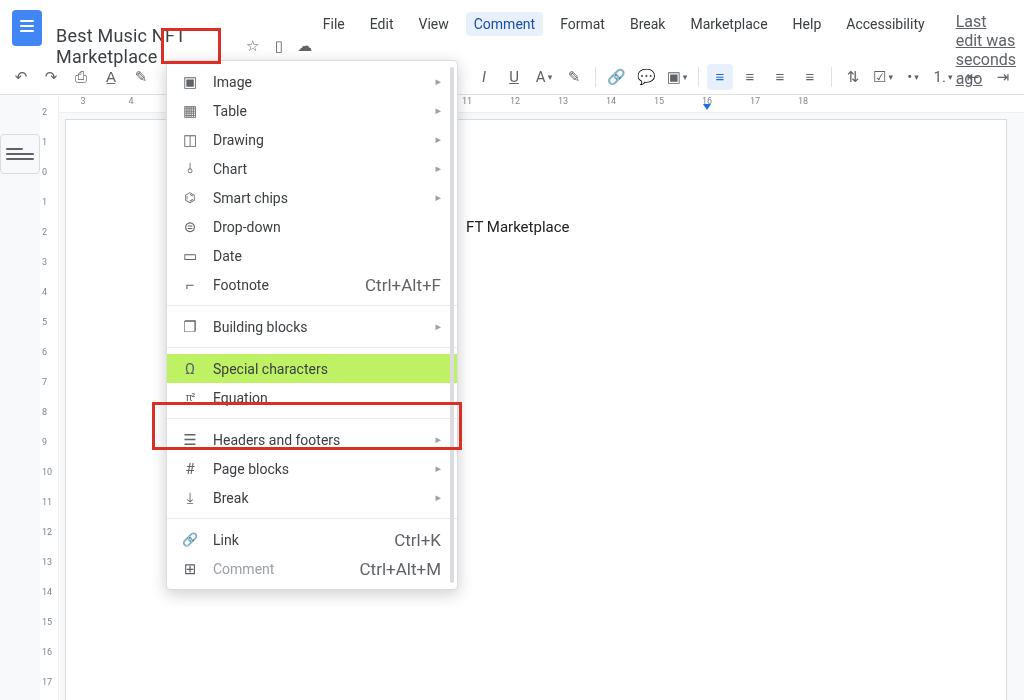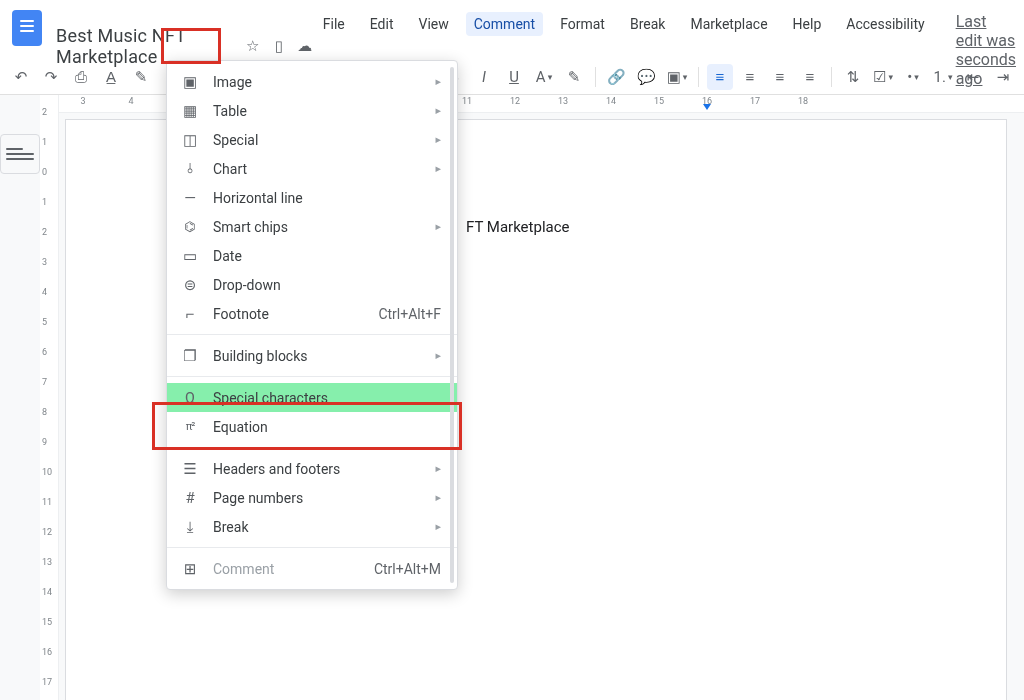--- a/index.html
+++ b/index.html
@@ -170,30 +170,30 @@
   }
   .dd-item {
     display:flex; align-items:center;
     height:29px;
     padding: 0 16px 0 14px;
     gap: 14px;
     color:#3c4043;
     font-size:14px;
     position:relative;
   }
-  .dd-item.hover { background:#86efac;align-items:center; }
+  .dd-item.hover { background:#bef264;align-items:center; }
   .dd-item .icon {
     width:18px; height:18px; display:flex;align-items:center;justify-content:center;
     color:#5f6368; font-size:15px;
   }
   .dd-item .submenu-arrow {
     margin-left:auto; color:#9aa0a6; font-size:11px;
   }
   .dd-item .shortcut {
-    margin-left:auto; color:#5f6368; font-size:14px;
+    margin-left:auto; color:#5f6368; font-size:17px;
   }
   .dd-divider { height:1px; background:#e8eaed; margin:6px 0; }
 
   
   .ic-image::before{content:"▣";}
   .ic-table::before{content:"▦";}
   .ic-drawing::before{content:"◫";}
   .ic-chart::before{content:"⫰"; font-size:14px;}
   .ic-hr::before{content:"—";}
   .ic-emoji::before{content:"☺";}
@@ -354,44 +354,40 @@
       <span>Image</span>
       <span class="submenu-arrow">▸</span>
     </div>
     <div class="dd-item">
       <span class="icon ic-table"></span>
       <span>Table</span>
       <span class="submenu-arrow">▸</span>
     </div>
     <div class="dd-item">
       <span class="icon ic-drawing"></span>
-      <span>Special</span>
+      <span>Drawing</span>
       <span class="submenu-arrow">▸</span>
     </div>
     <div class="dd-item">
       <span class="icon ic-chart"></span>
       <span>Chart</span>
       <span class="submenu-arrow">▸</span>
     </div>
     <div class="dd-item">
-      <span class="icon ic-hr"></span>
-      <span>Horizontal line</span>
-    </div>
-    <div class="dd-item">
       <span class="icon ic-chips"></span>
       <span>Smart chips</span>
       <span class="submenu-arrow">▸</span>
     </div>
     <div class="dd-item">
+      <span class="icon ic-dropdown"></span>
+      <span>Drop-down</span>
+    </div>
+    <div class="dd-item">
       <span class="icon ic-date"></span>
       <span>Date</span>
-    </div>
-    <div class="dd-item">
-      <span class="icon ic-dropdown"></span>
-      <span>Drop-down</span>
     </div>
     <div class="dd-item">
       <span class="icon ic-footnote"></span>
       <span>Footnote</span>
       <span class="shortcut">Ctrl+Alt+F</span>
     </div>
     <div class="dd-divider"></div>
     <div class="dd-item">
       <span class="icon ic-blocks"></span>
       <span>Building blocks</span>
@@ -407,29 +403,34 @@
       <span>Equation</span>
     </div>
     <div class="dd-divider"></div>
     <div class="dd-item">
       <span class="icon ic-hf"></span>
       <span>Headers and footers</span>
       <span class="submenu-arrow">▸</span>
     </div>
     <div class="dd-item">
       <span class="icon ic-pgnum"></span>
-      <span>Page numbers</span>
+      <span>Page blocks</span>
       <span class="submenu-arrow">▸</span>
     </div>
     <div class="dd-item">
       <span class="icon ic-break"></span>
       <span>Break</span>
       <span class="submenu-arrow">▸</span>
     </div>
     <div class="dd-divider"></div>
+    <div class="dd-item">
+      <span class="icon ic-link"></span>
+      <span>Link</span>
+      <span class="shortcut">Ctrl+K</span>
+    </div>
     <div class="dd-item" style="color: rgb(154, 160, 166);">
       <span class="icon ic-comment"></span>
       <span>Comment</span>
       <span class="shortcut">Ctrl+Alt+M</span>
     </div>
   </div>
 
 <div class="redbox" style="left:161px; top:28px; width:54px; height:30px;"></div>
 <div class="redbox" style="left:152px; top:402px; width:304px; height:42px;"></div>
 

